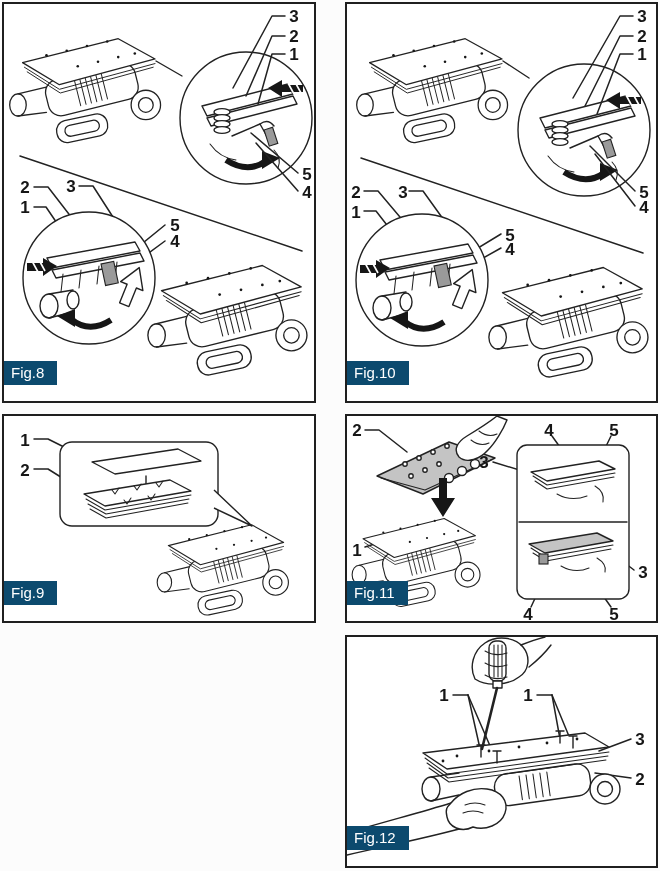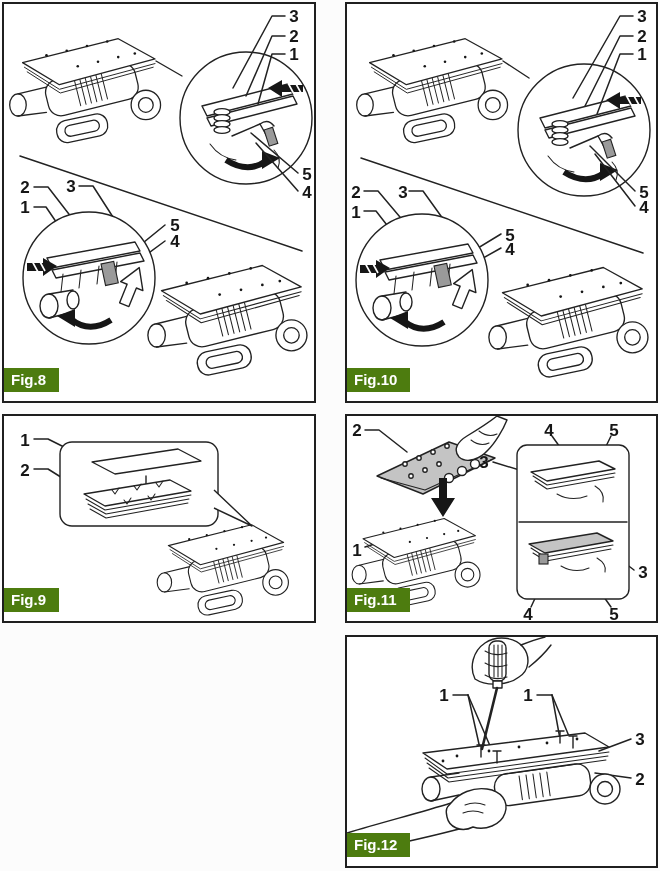--- a/index.html
+++ b/index.html
@@ -13,23 +13,23 @@
     position:absolute;background:#ffffff;
     border:2px solid #1f1f1f;box-sizing:border-box;overflow:hidden;
   }
   .panel > svg{position:absolute;left:0;top:0;}
   .callout{
     position:absolute;transform:translate(-50%,-50%);
     font-size:17px;font-weight:700;line-height:1;color:#161616;
     letter-spacing:0;user-select:none;
   }
   .figlabel{
-    position:absolute;left:0;bottom:9px;
-    background:#4d7c0f;color:#ffffff;
-    font-size:15px;font-weight:700;
+    position:absolute;left:0;bottom:16px;
+    background:#0c4a6e;color:#ffffff;
+    font-size:15px;font-weight:400;
     padding:3px 13px 4px 7px;line-height:1.15;
   }
   
   .ln{fill:none;stroke:#222;stroke-width:1.4;stroke-linecap:round;stroke-linejoin:round;}
   .thin{stroke-width:1.05;}
   .ld{fill:none;stroke:#222;stroke-width:1.5;stroke-linecap:round;stroke-linejoin:round;}
   .fw{fill:#ffffff;stroke:#222;stroke-width:1.4;stroke-linejoin:round;}
   .fb{fill:#161616;stroke:none;}
   .fg{fill:#9a9a9a;stroke:#222;stroke-width:1.1;}
   .fp{fill:#c4c4c4;stroke:#222;stroke-width:1.4;stroke-linejoin:round;}

